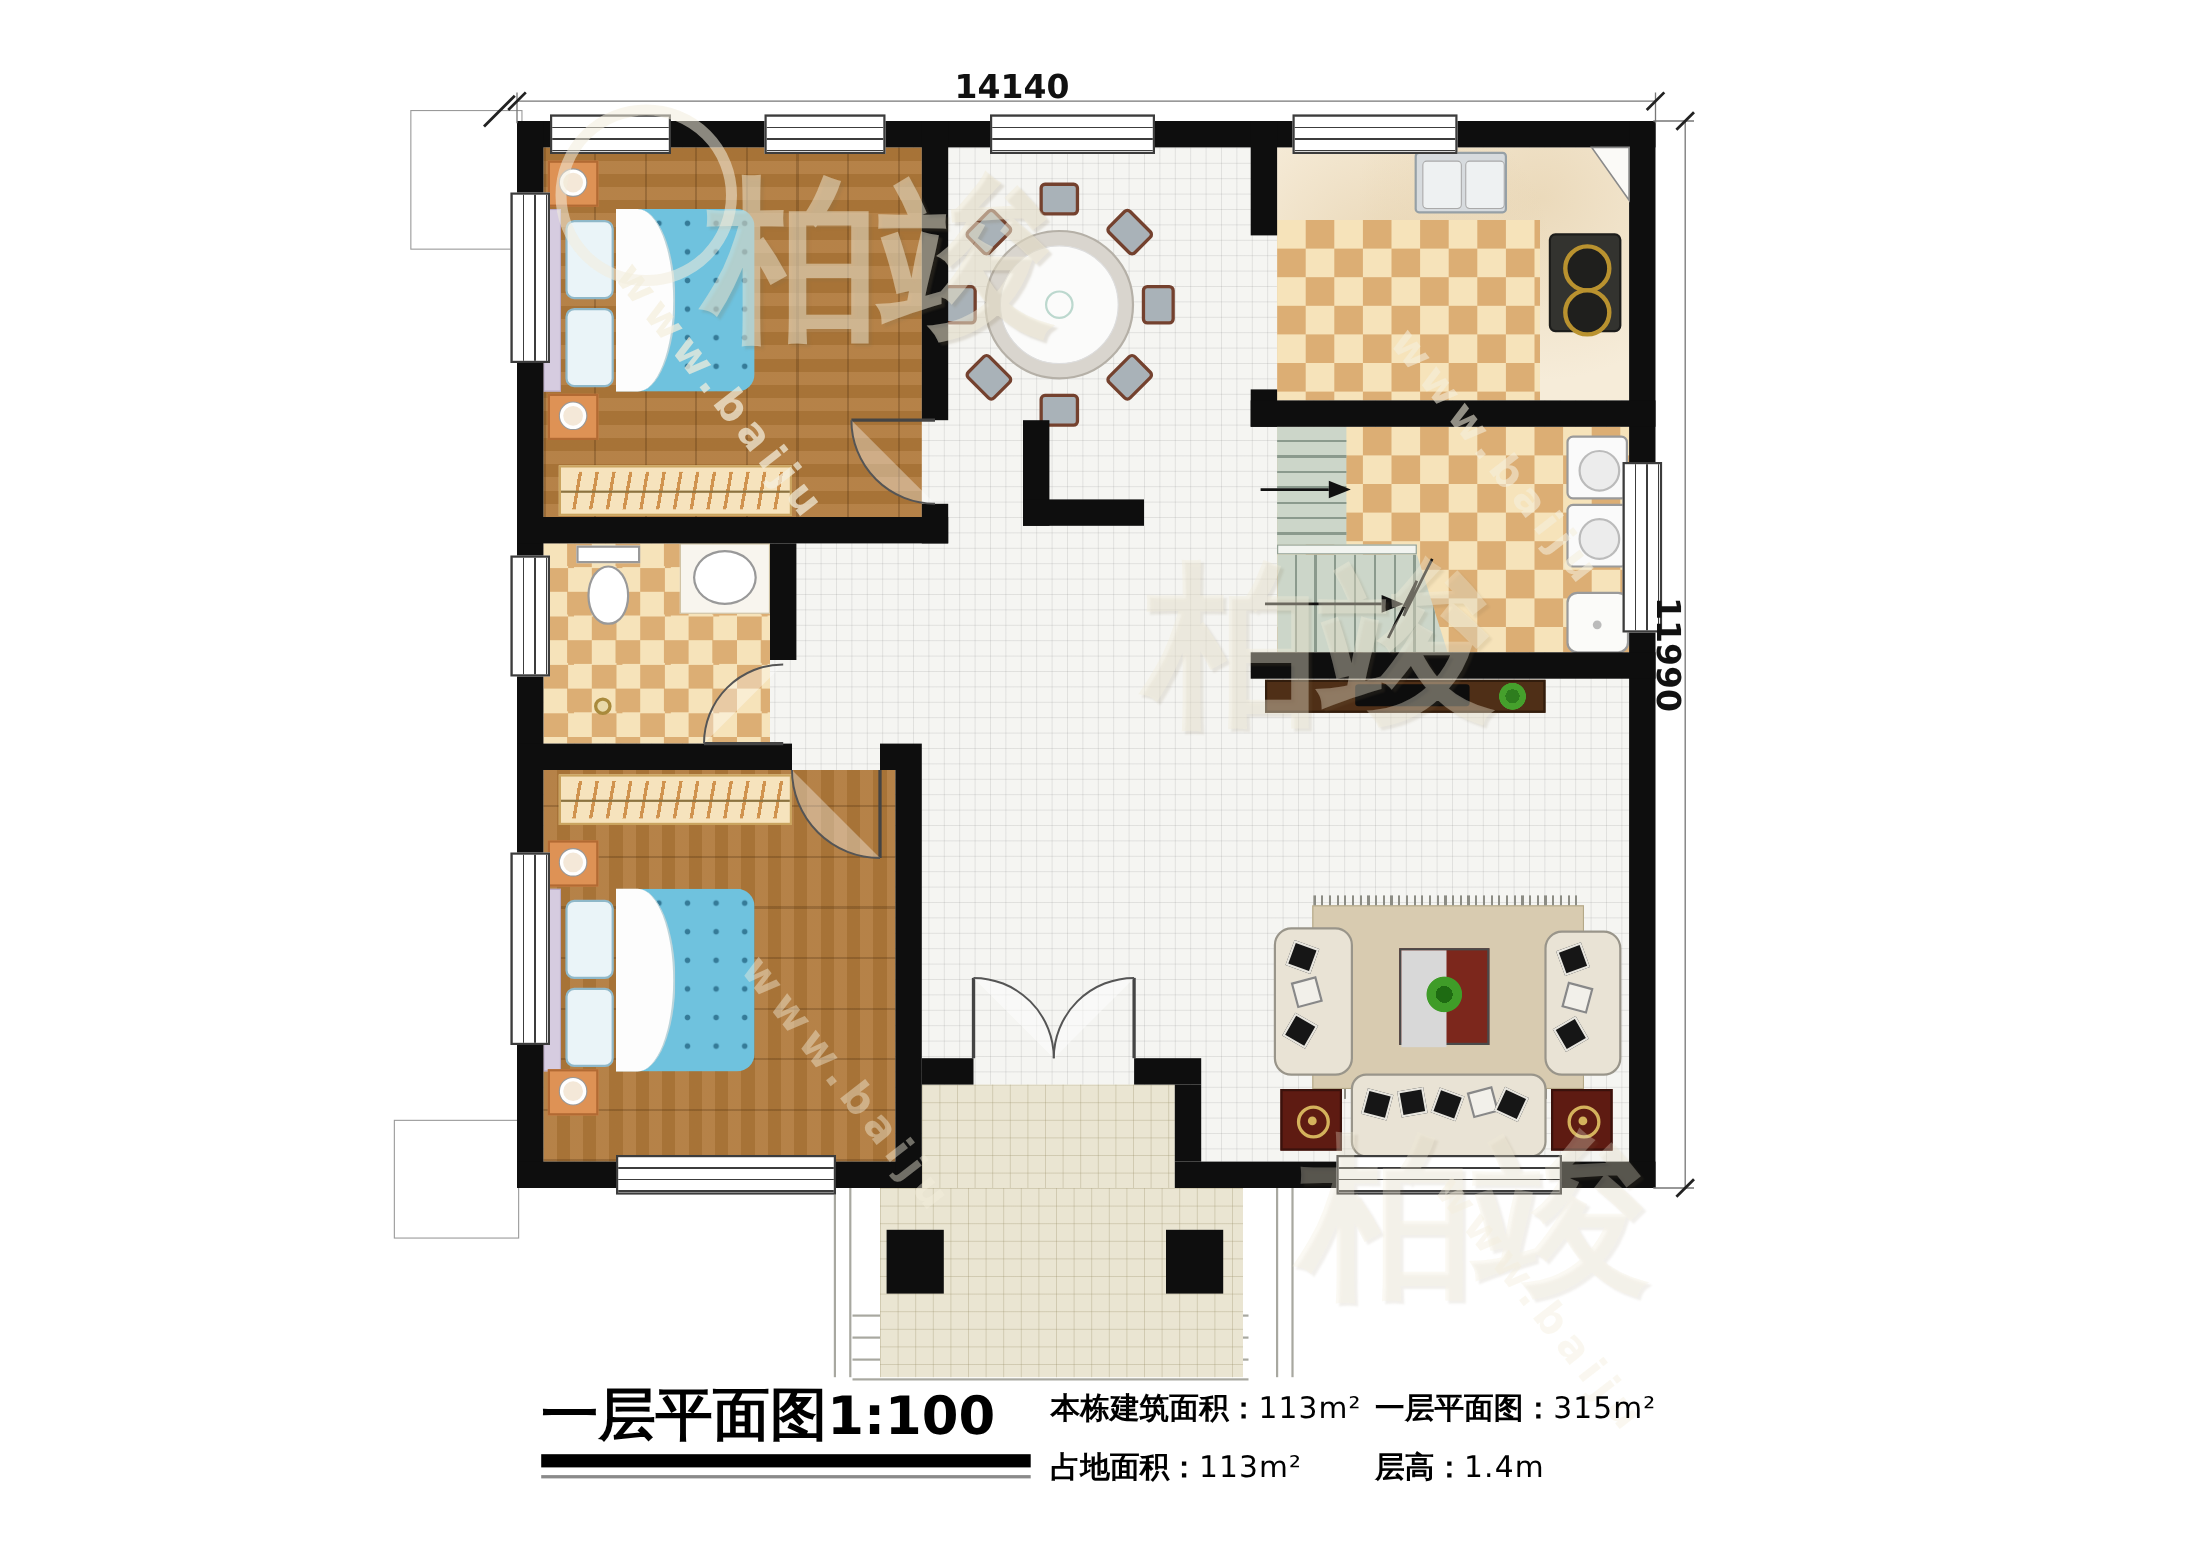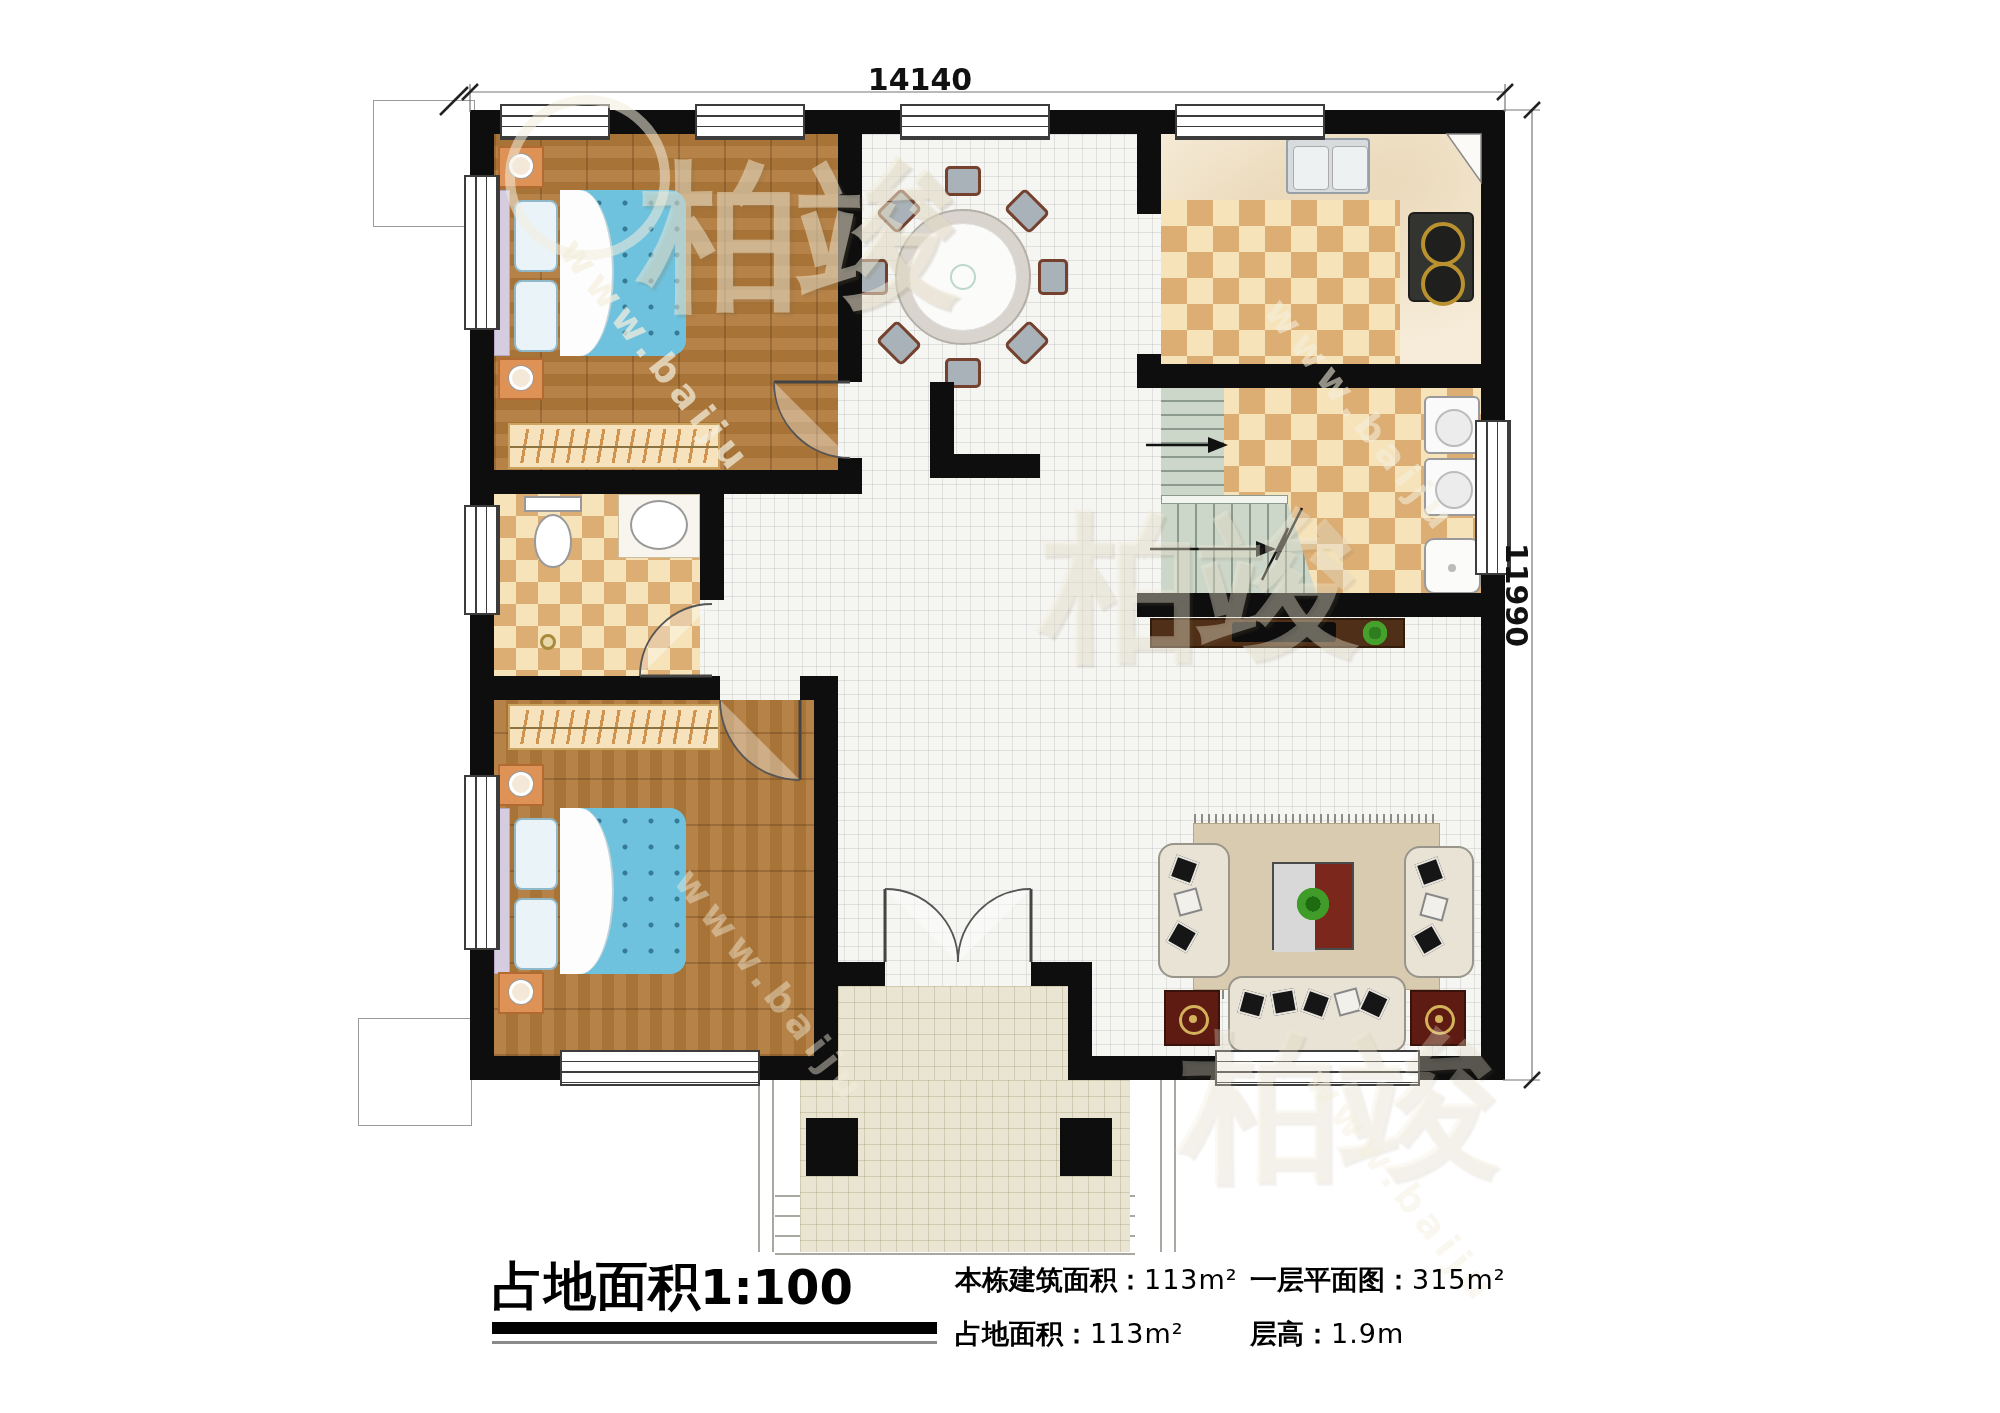--- a/index.html
+++ b/index.html
@@ -289,30 +289,30 @@
   <div class="abs wm wm-brand" style="left:640px;top:130px;">柏竣</div>
   <div class="abs wm wm-brand" style="left:1040px;top:480px;opacity:.75;">柏竣</div>
   <div class="abs wm wm-brand" style="left:1180px;top:1000px;opacity:.6;">柏竣</div>
   <div class="abs wm wm-url" style="left:585px;top:230px;">www.baiju</div>
   <div class="abs wm wm-url" style="left:1290px;top:290px;opacity:.8;">www.baiju</div>
   <div class="abs wm wm-url" style="left:700px;top:860px;opacity:.6;">www.baiju</div>
   <div class="abs wm wm-url" style="left:1330px;top:1060px;opacity:.6;">www.baiju</div>
   <div class="abs" style="left:505px;top:95px;width:145px;height:145px;border-radius:50%;border:10px solid rgba(242,236,220,.55);z-index:8;pointer-events:none;"></div>
 
   <div class="abs tb-title" style="left:492px;top:1252px;">
-    <span>占地面积</span><span class="tb-scale">1:100</span>
+    <span>一层平面图</span><span class="tb-scale">1:100</span>
   </div>
   <div class="abs tb-bar" style="left:492px;top:1322px;width:445px;height:12px;"></div>
   <div class="abs tb-bar2" style="left:492px;top:1341px;width:445px;height:3px;"></div>
   <div class="abs stat" style="left:955px;top:1262px;">
     <span>本栋建筑面积：</span><span class="val">113m²</span>
   </div>
   <div class="abs stat" style="left:1250px;top:1262px;">
     <span>一层平面图：</span><span class="val">315m²</span>
   </div>
   <div class="abs stat" style="left:955px;top:1316px;">
     <span>占地面积：</span><span class="val">113m²</span>
   </div>
   <div class="abs stat" style="left:1250px;top:1316px;">
-    <span>层高：</span><span class="val">1.9m</span>
+    <span>层高：</span><span class="val">1.4m</span>
   </div>
 
 </div>
 
 </body></html>

